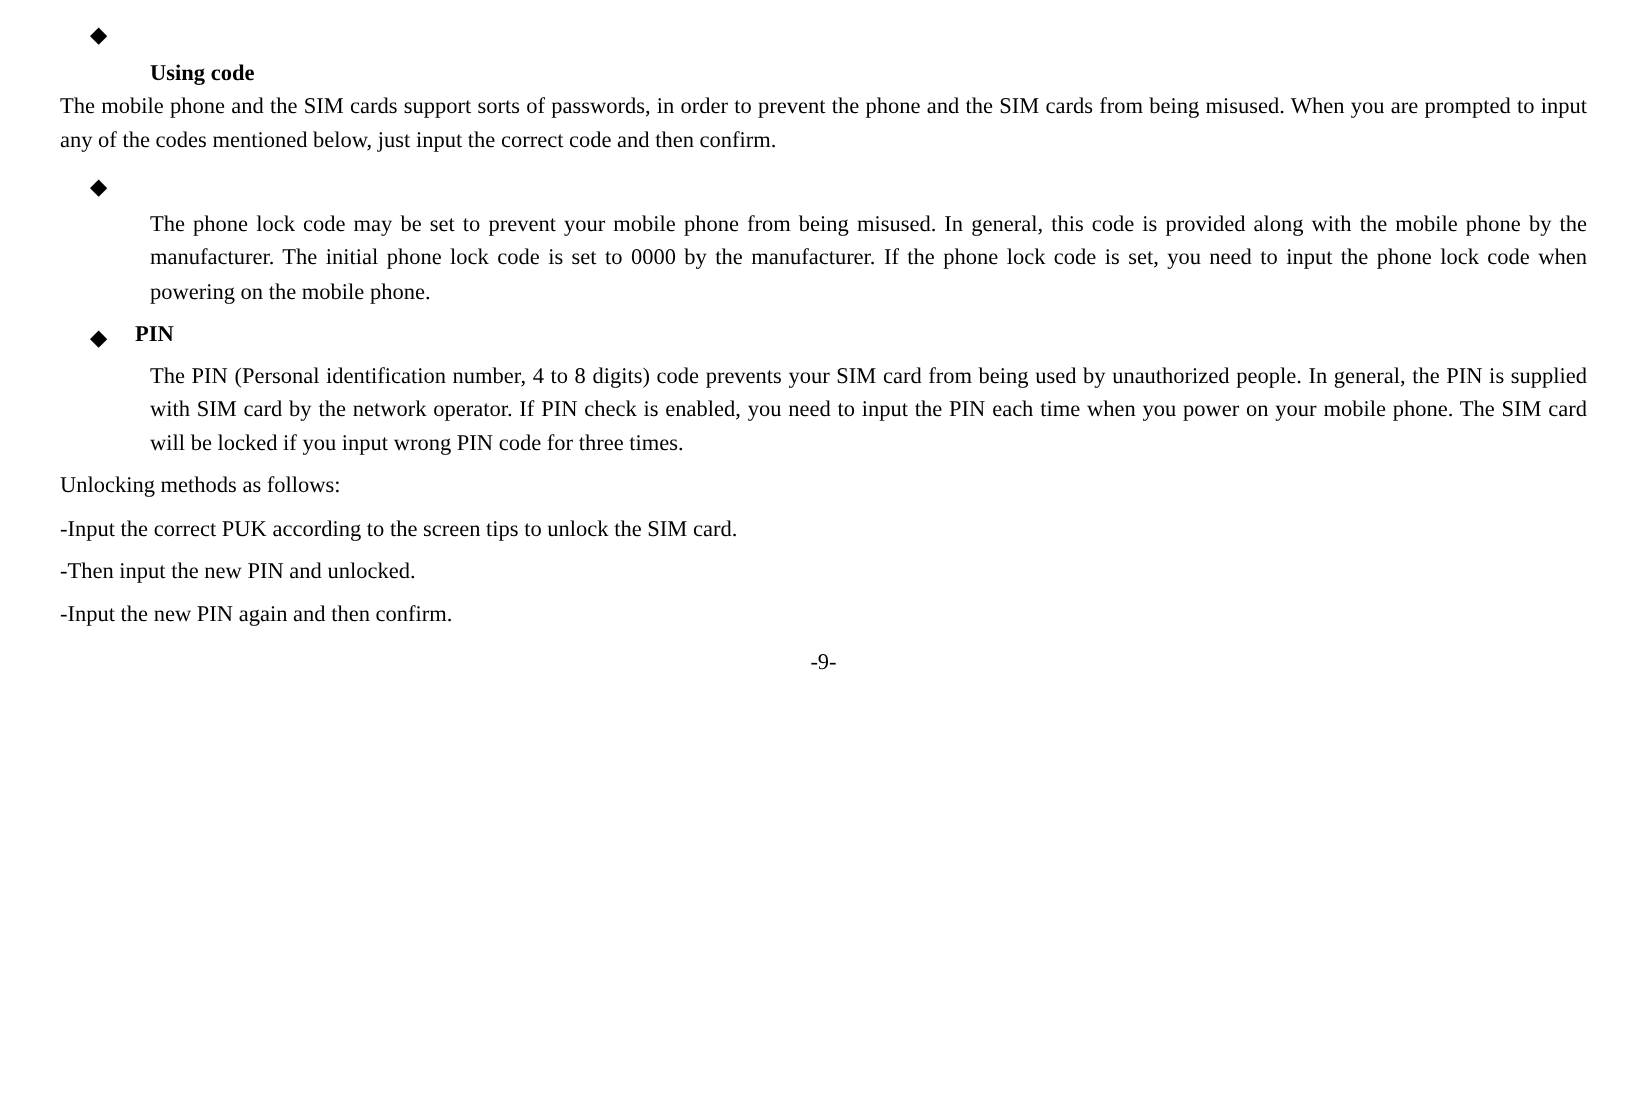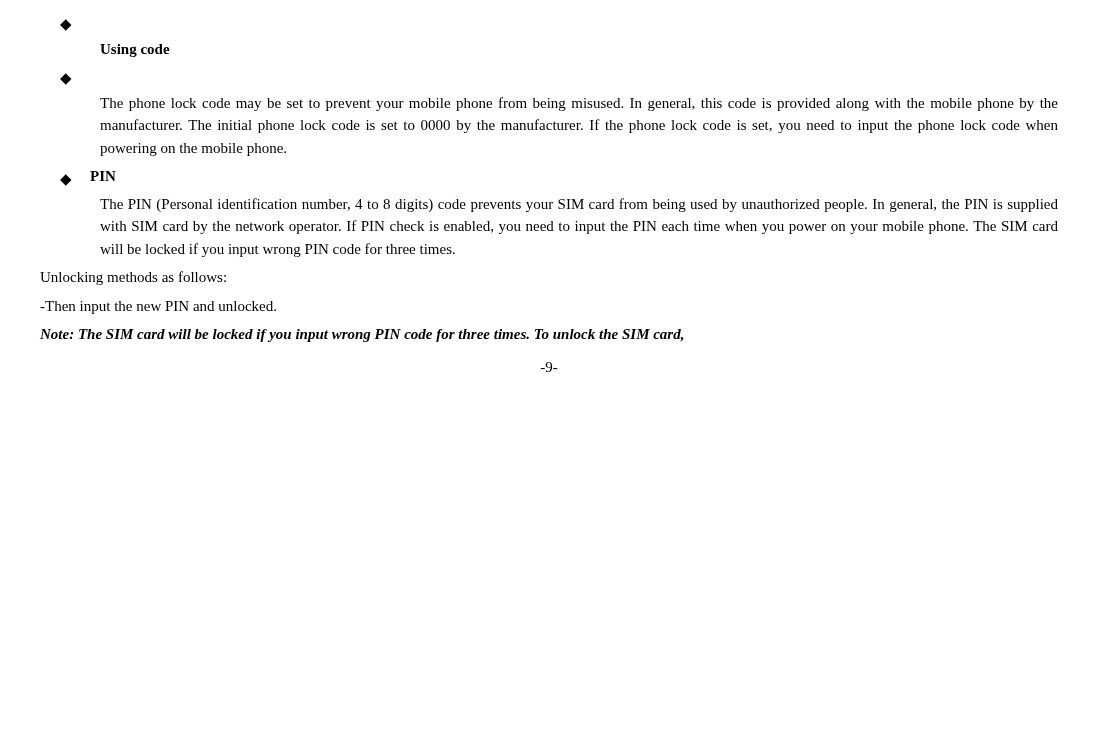--- a/index.html
+++ b/index.html
@@ -76,39 +76,39 @@
 <div class="page-content">
 
   <div class="bullet-row">
     <div class="diamond-icon">◆</div>
   </div>
 
   <div class="section-block">
     <div class="indent-text">
       <span class="section-heading">Using code</span>
     </div>
+    <div class="body-paragraph">The mobile phone and the SIM cards support sorts of passwords, in order to prevent the phone and the SIM cards from being misused. When you are prompted to input any of the codes mentioned below, just input the correct code and then confirm.</div>
   </div>
 
   <div class="section-block">
     <div class="bullet-row">
       <div class="diamond-icon">◆</div>
     </div>
     <div class="body-paragraph indent-text">The phone lock code may be set to prevent your mobile phone from being misused. In general, this code is provided along with the mobile phone by the manufacturer. The initial phone lock code is set to 0000 by the manufacturer. If the phone lock code is set, you need to input the phone lock code when powering on the mobile phone.</div>
   </div>
 
   <div class="section-block">
     <div class="bullet-row">
       <div class="diamond-icon">◆</div>
       <div class="content-after-bullet">
         <span class="section-heading">PIN</span>
       </div>
     </div>
     <div class="body-paragraph indent-text">The PIN (Personal identification number, 4 to 8 digits) code prevents your SIM card from being used by unauthorized people. In general, the PIN is supplied with SIM card by the network operator. If PIN check is enabled, you need to input the PIN each time when you power on your mobile phone. The SIM card will be locked if you input wrong PIN code for three times.</div>
     <div class="body-paragraph">Unlocking methods as follows:</div>
+    <div class="body-paragraph">-Input the correct PUK according to the screen tips to unlock the SIM card.</div>
     <div class="body-paragraph">-Then input the new PIN and unlocked.</div>
-    <div class="body-paragraph">
-      <span class="note-italic">Note: The SIM card will be locked if you input wrong PIN code for three times. To unlock the SIM card,</span>
-    </div>
+    <div class="body-paragraph">-Input the new PIN again and then confirm.</div>
   </div>
 
   <div class="page-number">-9-</div>
 
 </div>
 
 </body></html>

